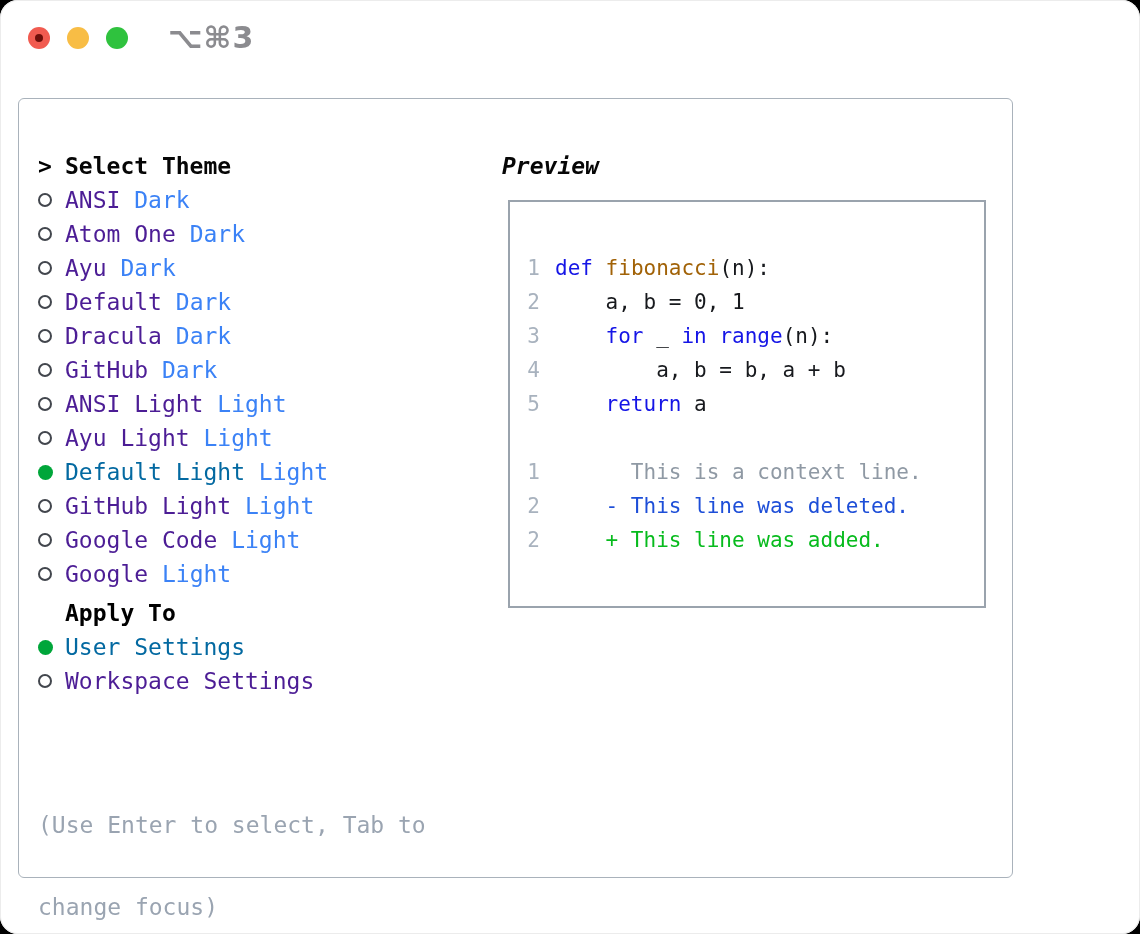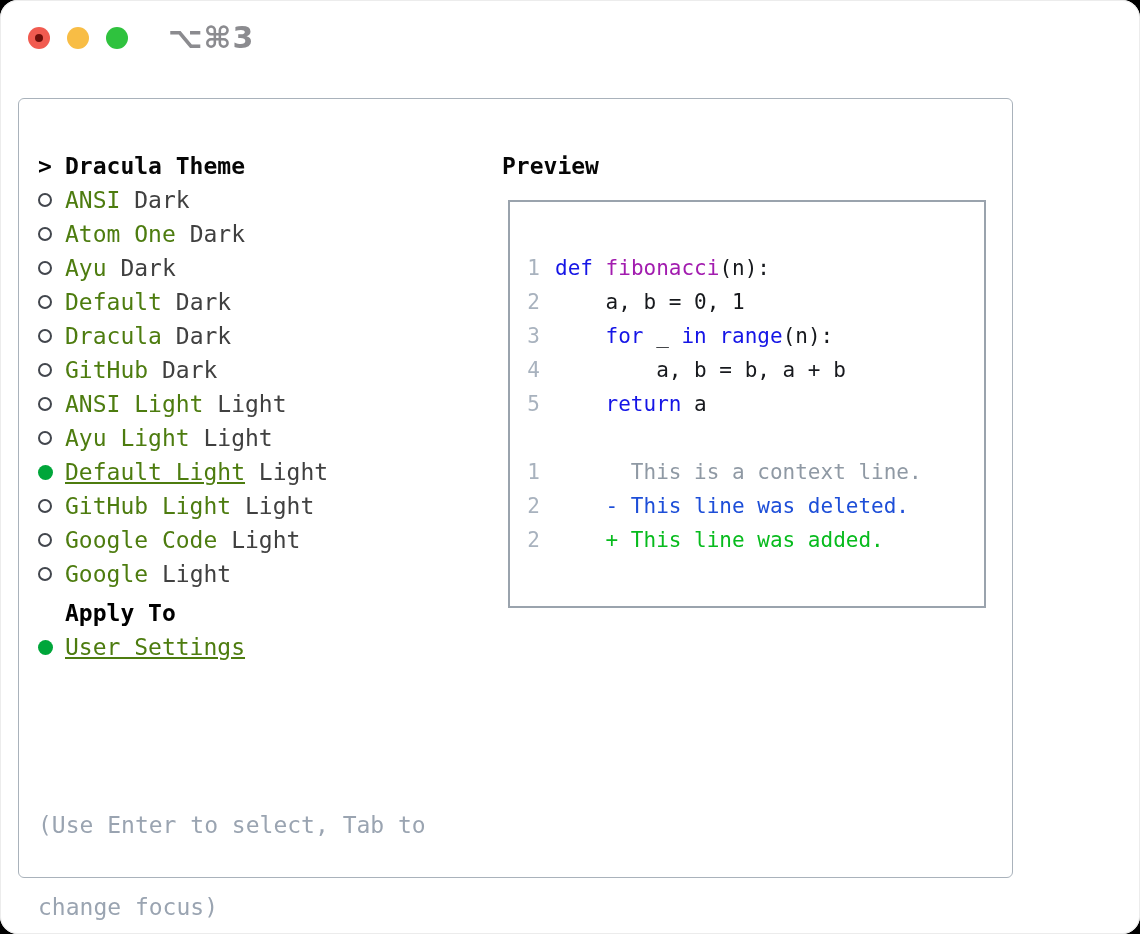--- a/index.html
+++ b/index.html
@@ -28,40 +28,40 @@
   }
   
   .row{height:34px;display:flex;align-items:center;white-space:pre;
        font-size:23px;color:#33373e;}
   .marker{width:27px;flex:none;display:flex;align-items:center;}
   .cursor{font-weight:700;color:#000;}
   .header-label{font-weight:700;color:#060606;}
   .apply-label{font-weight:600;color:#000;}
   .dot{width:14px;height:14px;border:2px solid #42464d;border-radius:50%;box-sizing:border-box;}
   .dot.sel{width:15px;height:15px;border:none;background:#00a63a;}
-  .label{color:#4d7c0f;}
-  .label.sel{color:#4d7c0f;text-decoration:underline;}
-  .suffix{color:#404040;}
+  .label{color:#4c1d95;}
+  .label.sel{color:#0369a1;}
+  .suffix{color:#3b82f6;}
   .left-col{position:absolute;left:38px;top:149px;}
   .apply-col{position:absolute;left:38px;top:596px;}
   .hint{position:absolute;left:38px;top:760px;}
   .hint .row{color:#9aa4b1;margin-top:48px;}
   
-  .preview-title{position:absolute;left:502px;top:149px;}
+  .preview-title{position:absolute;left:502px;top:149px;font-style:italic;}
   .preview-box{
     position:absolute;left:508px;top:200px;width:478px;height:408px;
     border:2px solid #9aa3ad;box-sizing:border-box;background:#fff;
     padding:49px 0 0 16px;
   }
   .code-line{height:34px;display:flex;align-items:center;white-space:pre;font-size:21px;}
   .line-num{width:14px;flex:none;text-align:right;color:#a8b2be;}
   .code-text{margin-left:15px;}
   .tok-pl{color:#17191d;}
   .tok-kw{color:#1515e6;}
-  .tok-fn{color:#a21caf;}
+  .tok-fn{color:#a16207;}
   .tok-ctx{color:#8f99a4;}
   .tok-del{color:#1d4ed8;}
   .tok-add{color:#07bb1d;}
 </style>
 </head>
 <body>
 
 <div class="window">
 
   <div class="titlebar">
@@ -71,21 +71,21 @@
     <span class="tl yellow"></span>
     <span class="tl green"></span>
     <span class="shortcut">⌥⌘3</span>
   </div>
 
   <div class="panel"></div>
 
   <div class="left-col">
     <div class="row">
       <span class="marker cursor">&gt;</span>
-      <span class="header-label">Dracula Theme</span>
+      <span class="header-label">Select Theme</span>
     </div>
     <div id="theme-items">
         <div class="row"><span class="marker"><span class="dot"></span></span><span class="label">ANSI</span><span class="suffix"> Dark</span></div>
         <div class="row"><span class="marker"><span class="dot"></span></span><span class="label">Atom One</span><span class="suffix"> Dark</span></div>
         <div class="row"><span class="marker"><span class="dot"></span></span><span class="label">Ayu</span><span class="suffix"> Dark</span></div>
         <div class="row"><span class="marker"><span class="dot"></span></span><span class="label">Default</span><span class="suffix"> Dark</span></div>
         <div class="row"><span class="marker"><span class="dot"></span></span><span class="label">Dracula</span><span class="suffix"> Dark</span></div>
         <div class="row"><span class="marker"><span class="dot"></span></span><span class="label">GitHub</span><span class="suffix"> Dark</span></div>
         <div class="row"><span class="marker"><span class="dot"></span></span><span class="label">ANSI Light</span><span class="suffix"> Light</span></div>
         <div class="row"><span class="marker"><span class="dot"></span></span><span class="label">Ayu Light</span><span class="suffix"> Light</span></div>
@@ -96,20 +96,21 @@
       </div>
   </div>
 
   <div class="apply-col">
     <div class="row">
       <span class="marker"></span>
       <span class="apply-label">Apply To</span>
     </div>
     <div id="apply-items">
         <div class="row"><span class="marker"><span class="dot sel"></span></span><span class="label sel">User Settings</span></div>
+        <div class="row"><span class="marker"><span class="dot"></span></span><span class="label">Workspace Settings</span></div>
       </div>
   </div>
 
   <div class="hint">
     <div class="row">(Use Enter to select, Tab to</div>
     <div class="row">change focus)</div>
   </div>
 
   <div class="row preview-title">
     <span class="header-label">Preview</span>

